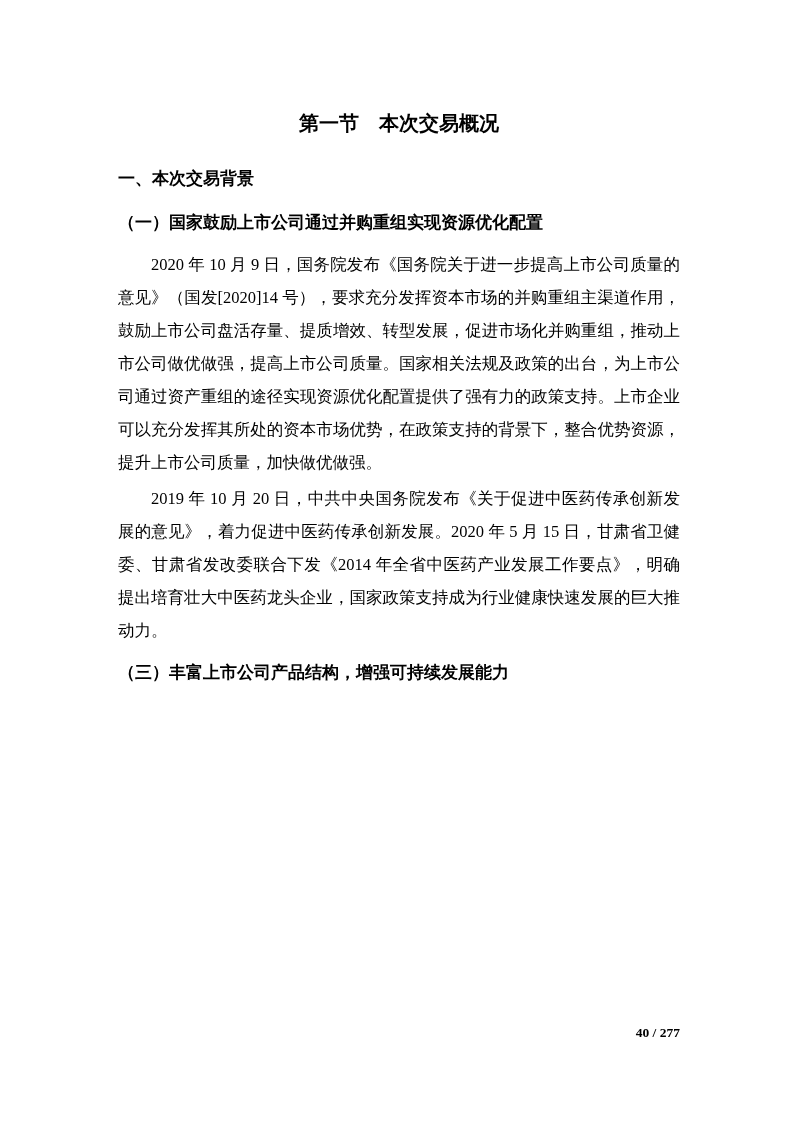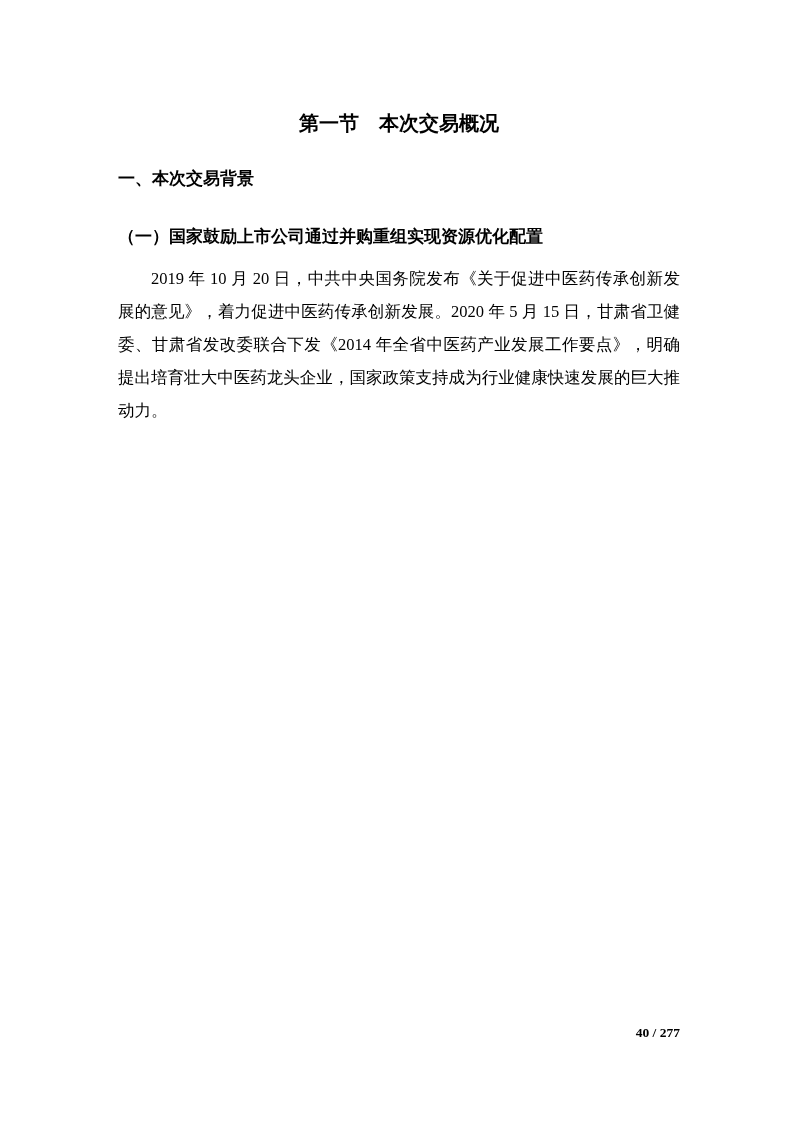--- a/index.html
+++ b/index.html
@@ -22,21 +22,21 @@
   .doc-title {
     margin: 0;
     font-family: "Liberation Sans", sans-serif;
     font-weight: 700;
     font-size: 20px;
     line-height: 30px;
     text-align: center;
     white-space: pre;
   }
   .h-level1 {
-    margin: 29px 0 34px 0;
+    margin: 29px 0 20px 0;
     font-family: "Liberation Sans", sans-serif;
     font-weight: 700;
     font-size: 17px;
     line-height: 24px;
   }
   .h-level2 {
     margin: 14px 0 13px 0;
     font-family: "Liberation Sans", sans-serif;
     font-weight: 700;
     font-size: 17px;
@@ -65,23 +65,25 @@
 
 <div class="page">
 
   <h1 class="doc-title">第一节　本次交易概况</h1>
 
   <h2 class="h-level1">一、本次交易背景</h2>
 
   <h3 class="h-level2">（一）国家鼓励上市公司通过并购重组实现资源优化配置</h3>
 
 
+  <p class="body-para">2020 年 10 月 9 日，国务院发布《国务院关于进一步提高上市公司质量的意见》（国发[2020]14 号），要求充分发挥资本市场的并购重组主渠道作用，鼓励上市公司盘活存量、提质增效、转型发展，促进市场化并购重组，推动上市公司做优做强，提高上市公司质量。国家相关法规及政策的出台，为上市公司通过资产重组的途径实现资源优化配置提供了强有力的政策支持。上市企业可以充分发挥其所处的资本市场优势，在政策支持的背景下，整合优势资源，提升上市公司质量，加快做优做强。</p>
 
 
   <p class="body-para">2019 年 10 月 20 日，中共中央国务院发布《关于促进中医药传承创新发展的意见》，着力促进中医药传承创新发展。2020 年 5 月 15 日，甘肃省卫健委、甘肃省发改委联合下发《2014 年全省中医药产业发展工作要点》，明确提出培育壮大中医药龙头企业，国家政策支持成为行业健康快速发展的巨大推动力。</p>
 
+  <h3 class="h-level2">（三）丰富上市公司产品结构，增强可持续发展能力</h3>
 
 
   <div class="page-footer">
     <span>40 / 277</span>
   </div>
 
 </div>
 
 </body></html>

